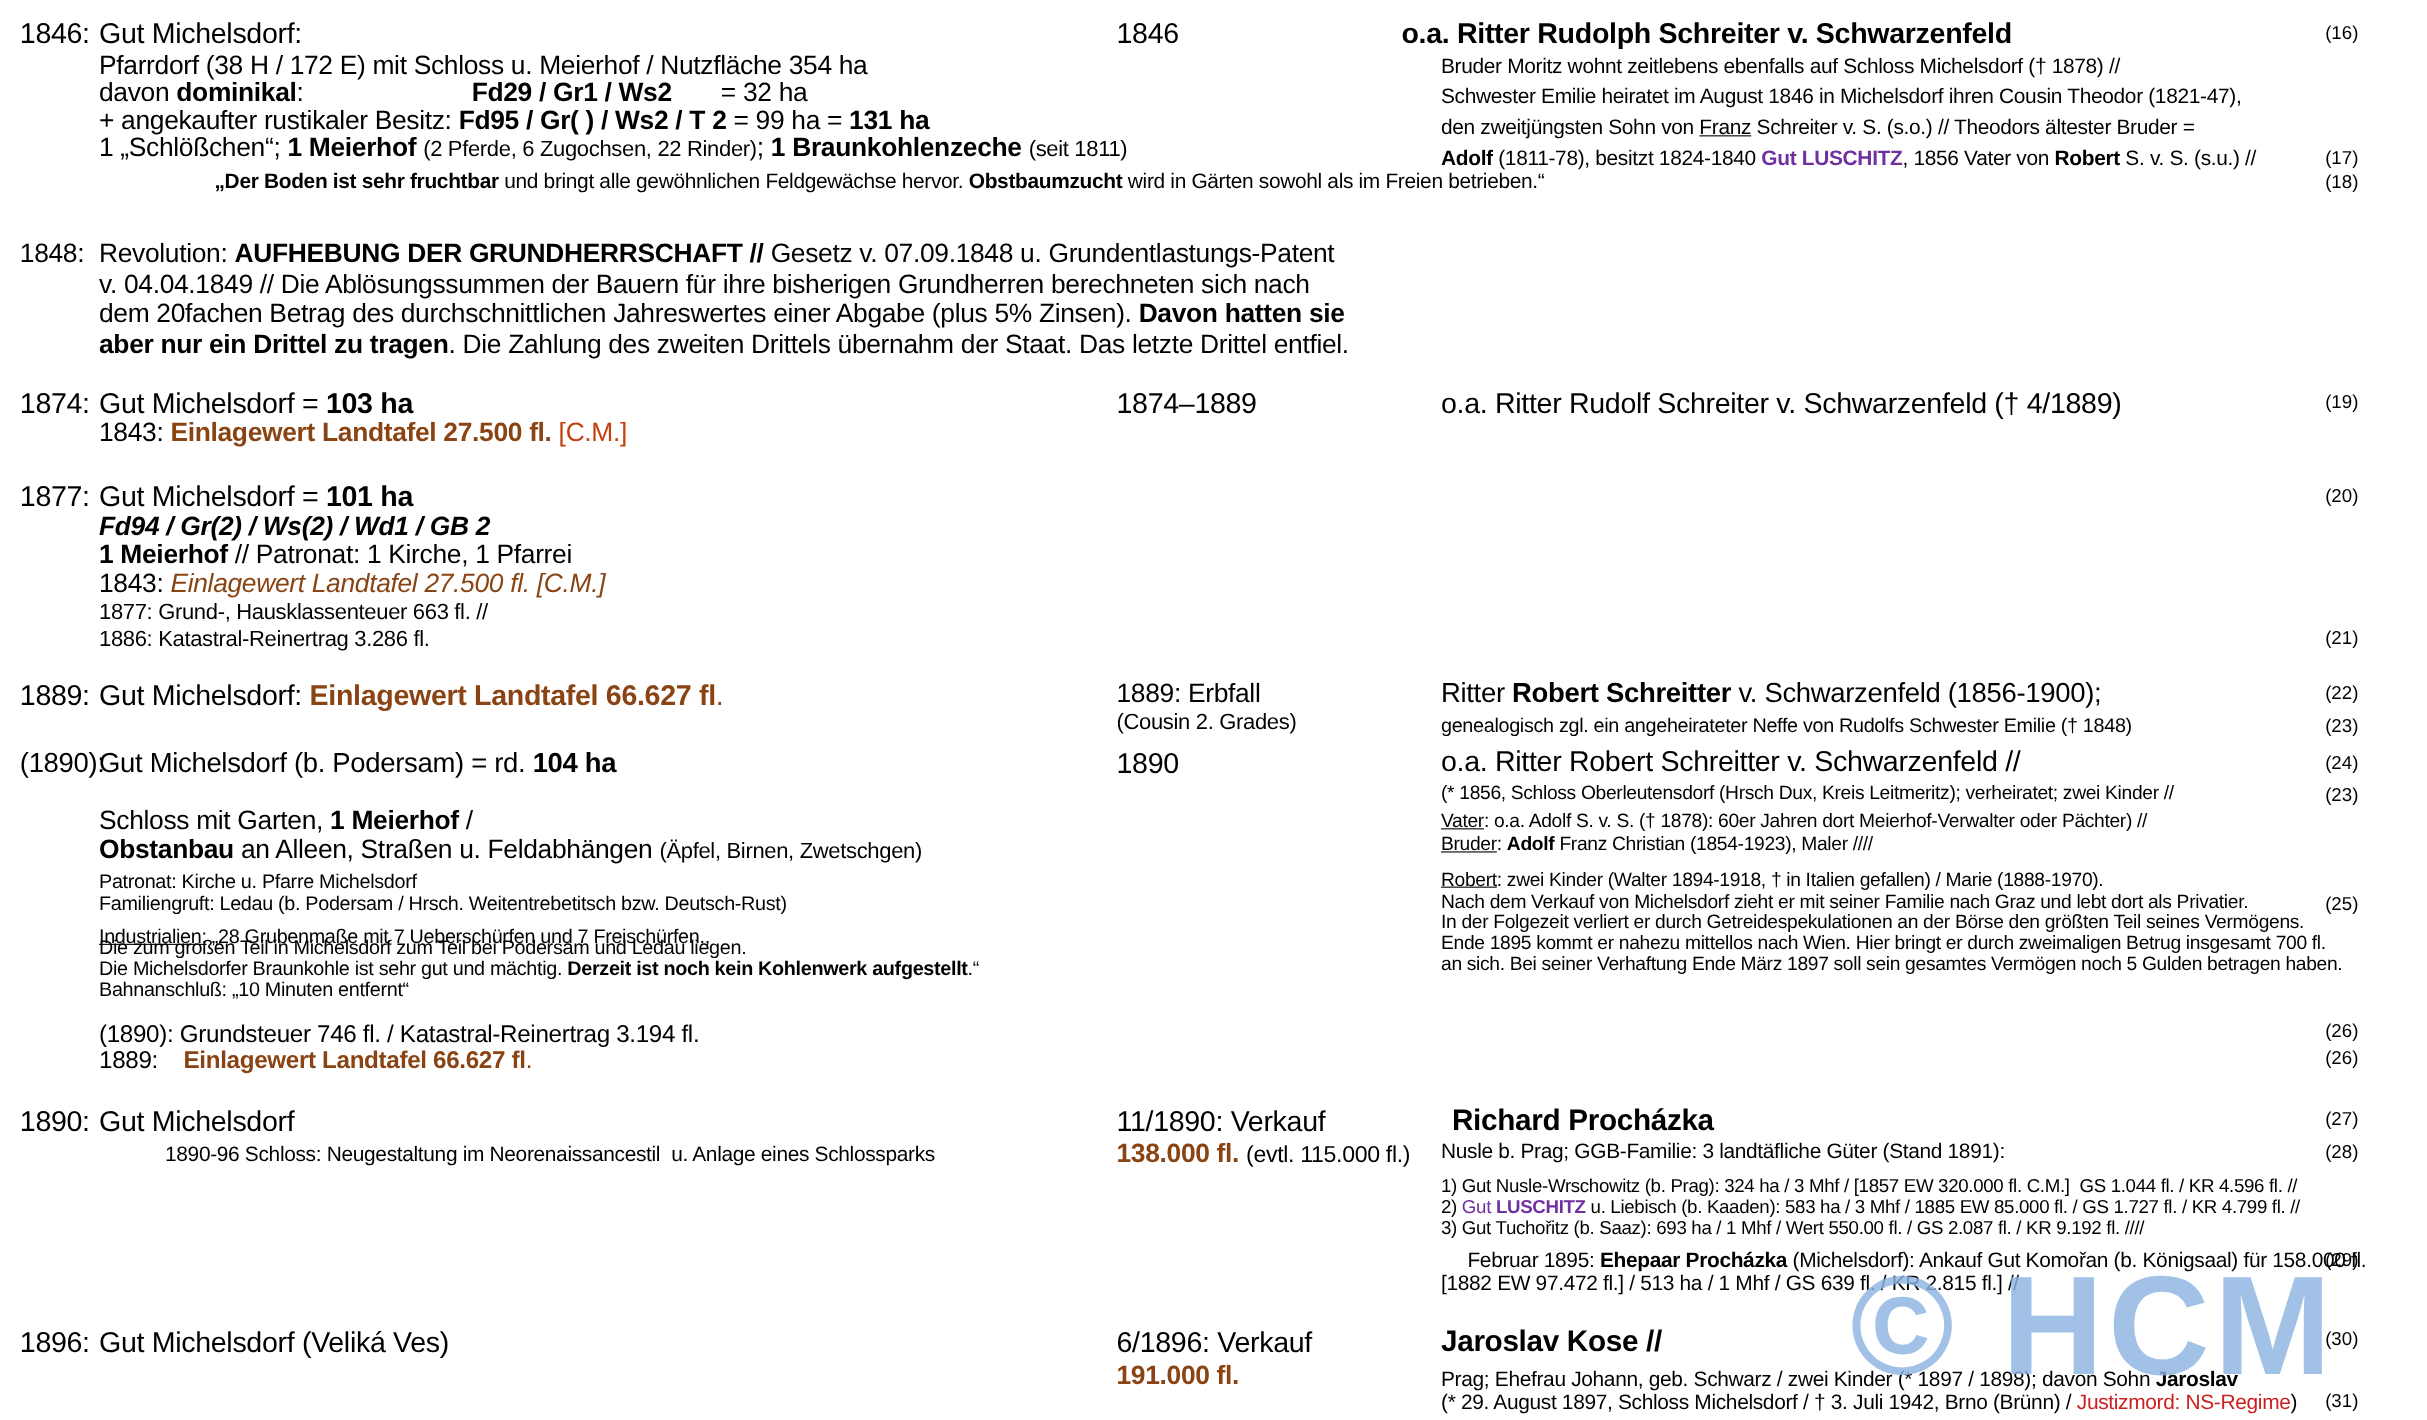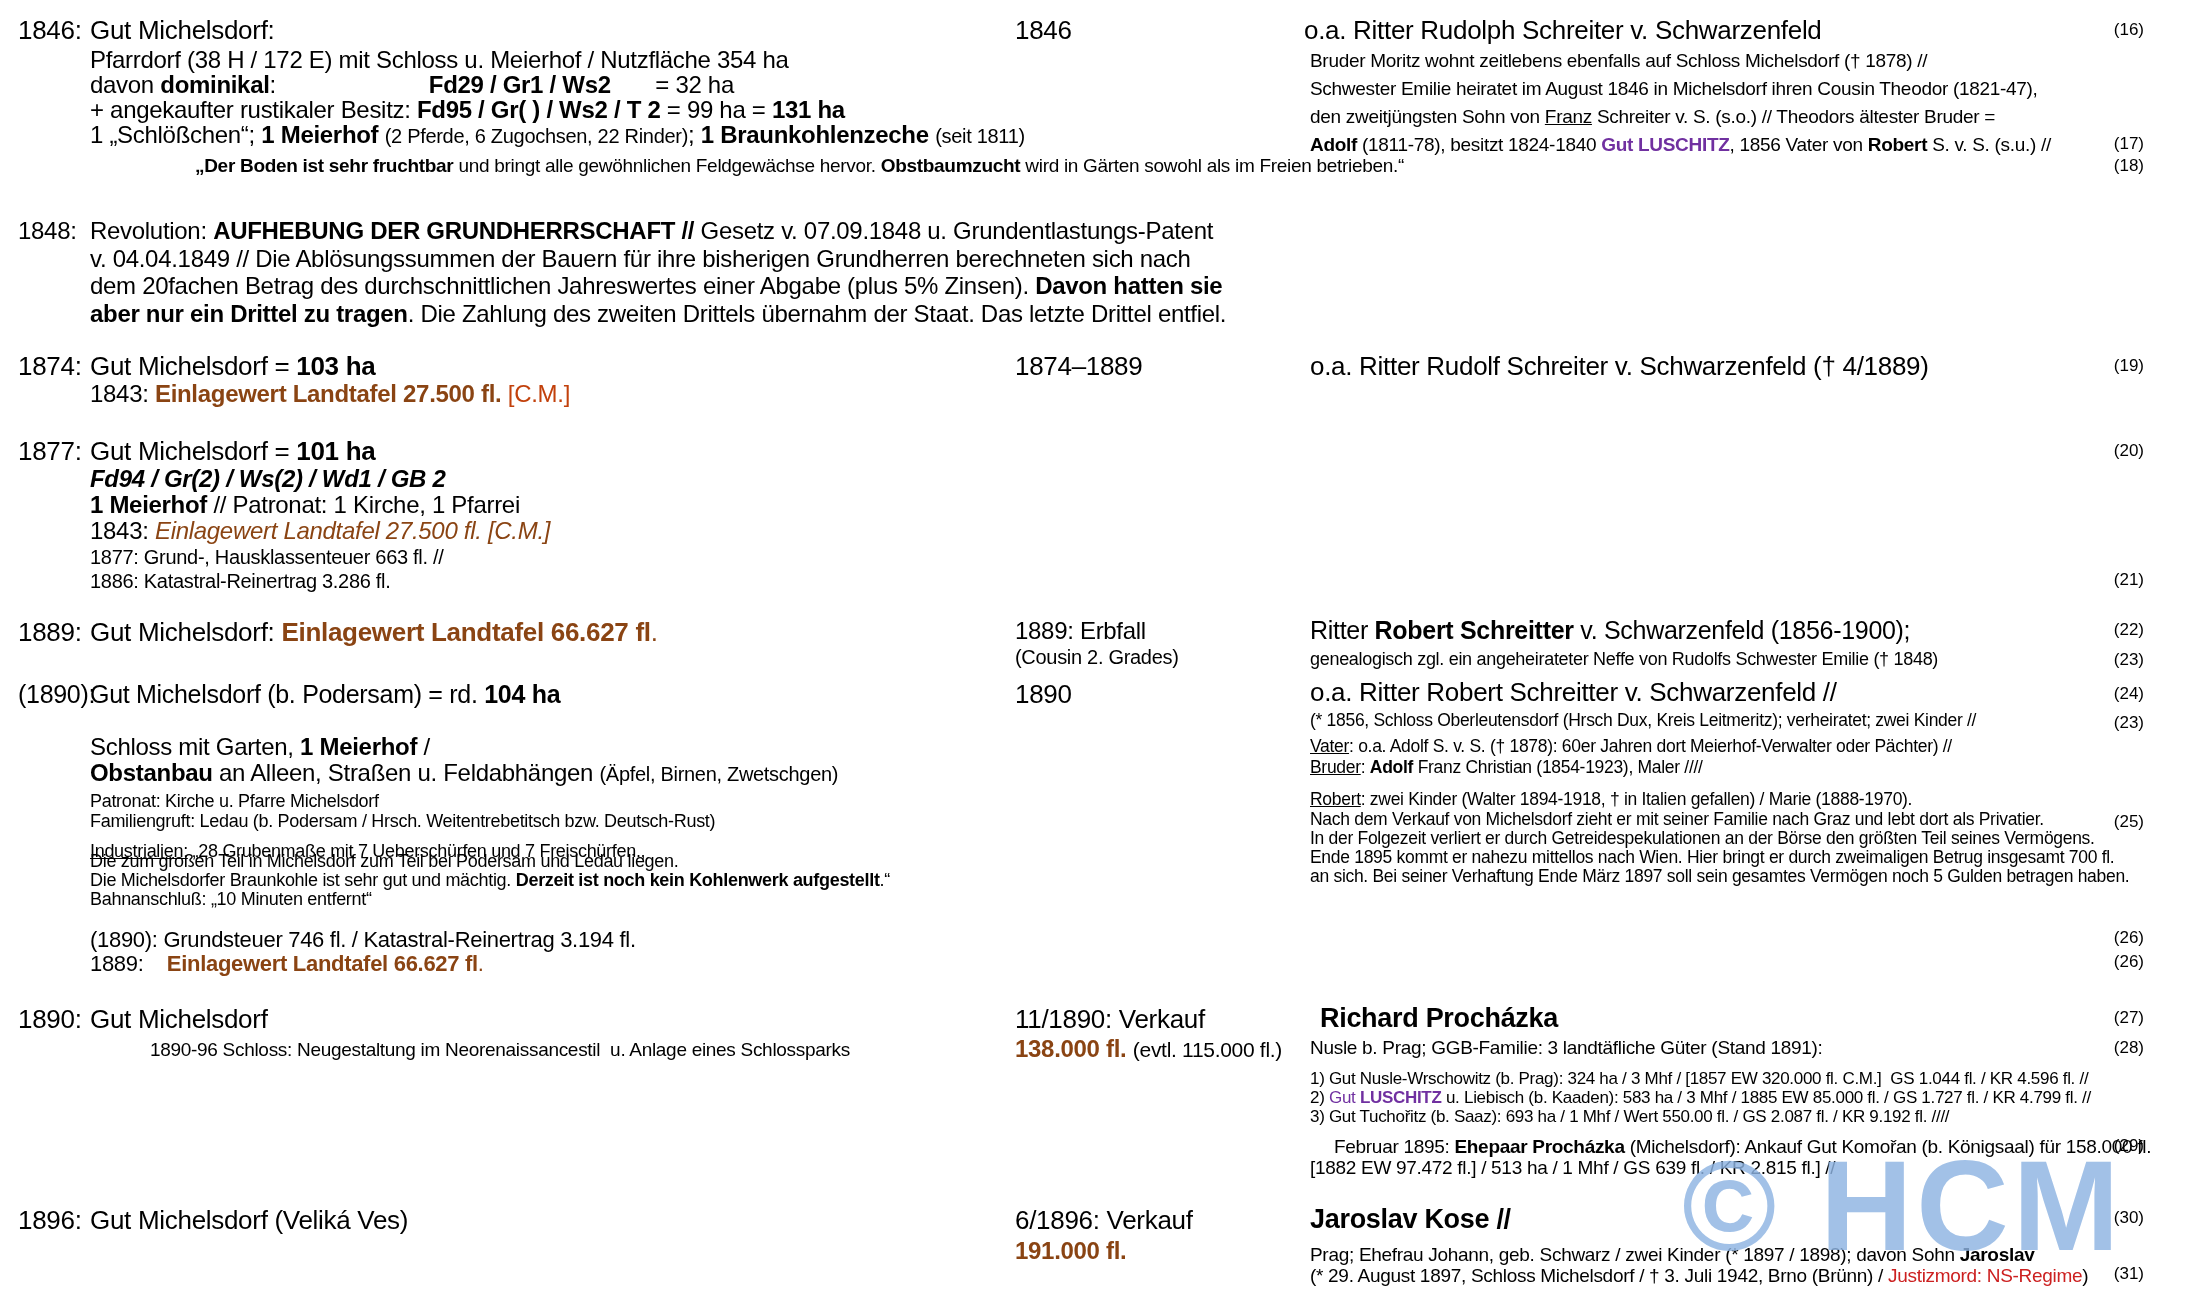--- a/index.html
+++ b/index.html
@@ -18,21 +18,21 @@
 <div id="page">
   <div id="watermark">© HCM</div>
 <div class="txt" style="left: 18px; top: 16px; font-size: 26px;"><span>1846:</span></div>
     <div class="txt" style="left: 90px; top: 16px; font-size: 26px;"><span>Gut Michelsdorf:</span></div>
     <div class="txt" style="left: 90px; top: 47px; font-size: 24px;"><span>Pfarrdorf (38 H / 172 E) mit Schloss u. Meierhof / Nutzfläche 354 ha</span></div>
     <div class="txt" style="left: 90px; top: 72px; font-size: 24px;"><span>davon </span><span style="font-weight: bold;">dominikal</span><span>:                        </span><span style="font-weight: bold;">Fd29 / Gr1 / Ws2</span><span>       = 32 ha</span></div>
     <div class="txt" style="left: 90px; top: 97px; font-size: 24px;"><span>+ angekaufter rustikaler Besitz: </span><span style="font-weight: bold;">Fd95 / Gr( ) / Ws2 / T 2</span><span> = 99 ha = </span><span style="font-weight: bold;">131 ha</span></div>
     <div class="txt" style="left: 90px; top: 122px; font-size: 24px;"><span>1 „Schlößchen“; </span><span style="font-weight: bold;">1 Meierhof </span><span style="font-size: 20px;">(2 Pferde, 6 Zugochsen, 22 Rinder)</span><span>; </span><span style="font-weight: bold;">1 Braunkohlenzeche </span><span style="font-size: 20px;">(seit 1811)</span></div>
     <div class="txt" style="left: 195px; top: 155px; font-size: 19px;"><span style="font-weight: bold;">„Der Boden ist sehr fruchtbar </span><span>und bringt alle gewöhnlichen Feldgewächse hervor. </span><span style="font-weight: bold;">Obstbaumzucht </span><span>wird in Gärten sowohl als im Freien betrieben.“</span></div>
     <div class="txt" style="left: 1015px; top: 16px; font-size: 26px;"><span>1846</span></div>
-    <div class="txt" style="left: 1304px; top: 16px; font-size: 26px;"><span>o.a. Ritter Rudolph Schreiter v. Schwarzenfeld</span></div>
+    <div class="txt" style="left: 1274px; top: 16px; font-size: 26px; font-weight: bold;"><span>o.a. Ritter Rudolph Schreiter v. Schwarzenfeld</span></div>
     <div class="txt" style="left: 1310px; top: 50px; font-size: 19px;"><span>Bruder Moritz wohnt zeitlebens ebenfalls auf Schloss Michelsdorf († 1878) //</span></div>
     <div class="txt" style="left: 1310px; top: 78px; font-size: 19px;"><span>Schwester Emilie heiratet im August 1846 in Michelsdorf ihren Cousin Theodor (1821-47),</span></div>
     <div class="txt" style="left: 1310px; top: 106px; font-size: 19px;"><span>den zweitjüngsten Sohn von </span><span style="text-decoration: underline;">Franz</span><span> Schreiter v. S. (s.o.) // Theodors ältester Bruder =</span></div>
     <div class="txt" style="left: 1310px; top: 134px; font-size: 19px;"><span style="font-weight: bold;">Adolf</span><span> (1811-78), besitzt 1824-1840 </span><span style="font-weight: bold; color: rgb(112, 48, 160);">Gut LUSCHITZ</span><span>, 1856 Vater von </span><span style="font-weight: bold;">Robert</span><span> S. v. S. (s.u.) //</span></div>
     <div class="txt" style="left: 18px; top: 218px; font-size: 24px;"><span>1848:</span></div>
     <div class="txt" style="left: 90px; top: 218px; font-size: 24px;"><span>Revolution: </span><span style="font-weight: bold;">AUFHEBUNG DER GRUNDHERRSCHAFT //</span><span> Gesetz v. 07.09.1848 u. Grundentlastungs-Patent</span></div>
     <div class="txt" style="left: 90px; top: 246px; font-size: 24px;"><span>v. 04.04.1849 // Die Ablösungssummen der Bauern für ihre bisherigen Grundherren berechneten sich nach</span></div>
     <div class="txt" style="left: 90px; top: 273px; font-size: 24px;"><span>dem 20fachen Betrag des durchschnittlichen Jahreswertes einer Abgabe (plus 5% Zinsen). </span><span style="font-weight: bold;">Davon hatten sie</span></div>
     <div class="txt" style="left: 90px; top: 301px; font-size: 24px;"><span style="font-weight: bold;">aber nur ein Drittel zu tragen</span><span>. Die Zahlung des zweiten Drittels übernahm der Staat. Das letzte Drittel entfiel.</span></div>
     <div class="txt" style="left: 18px; top: 352px; font-size: 26px;"><span>1874:</span></div>

